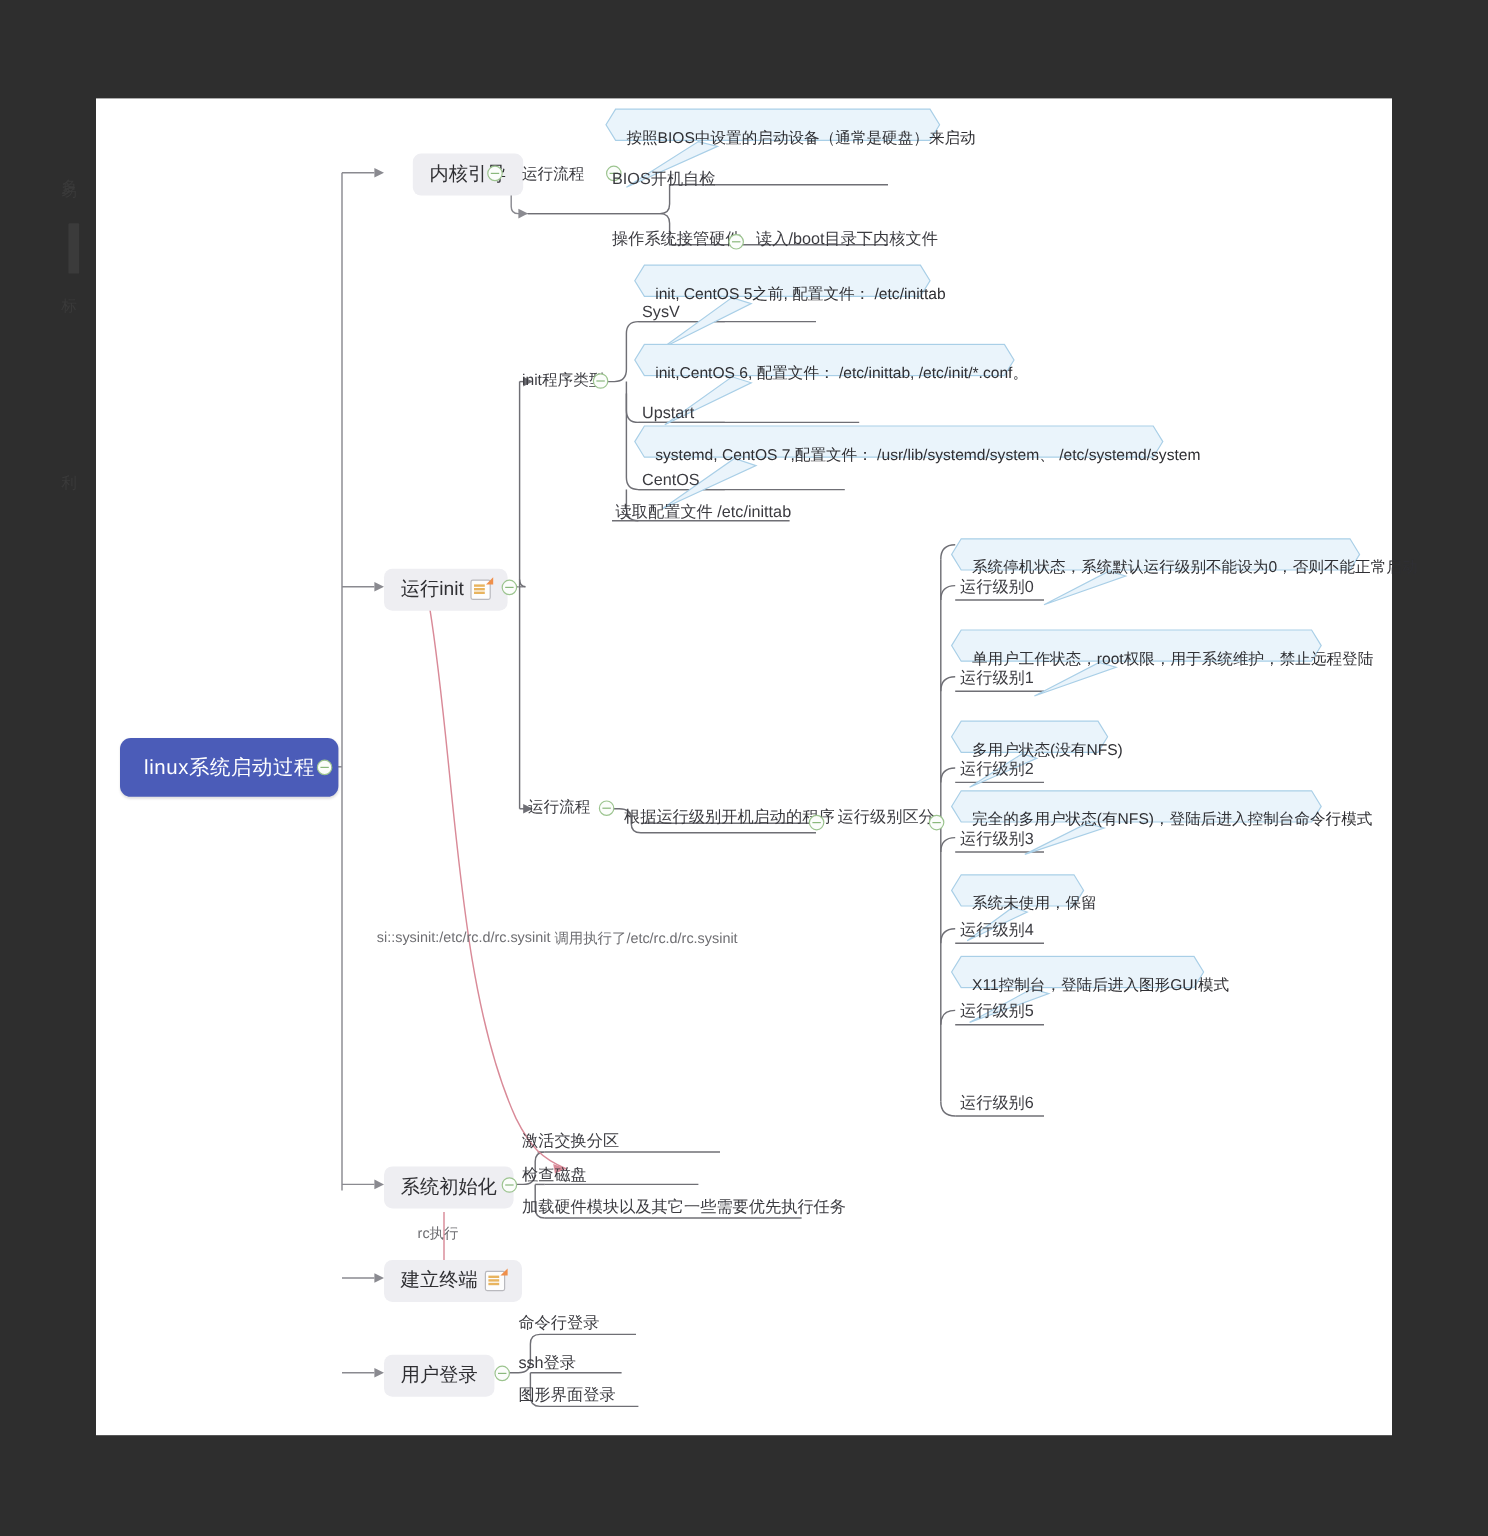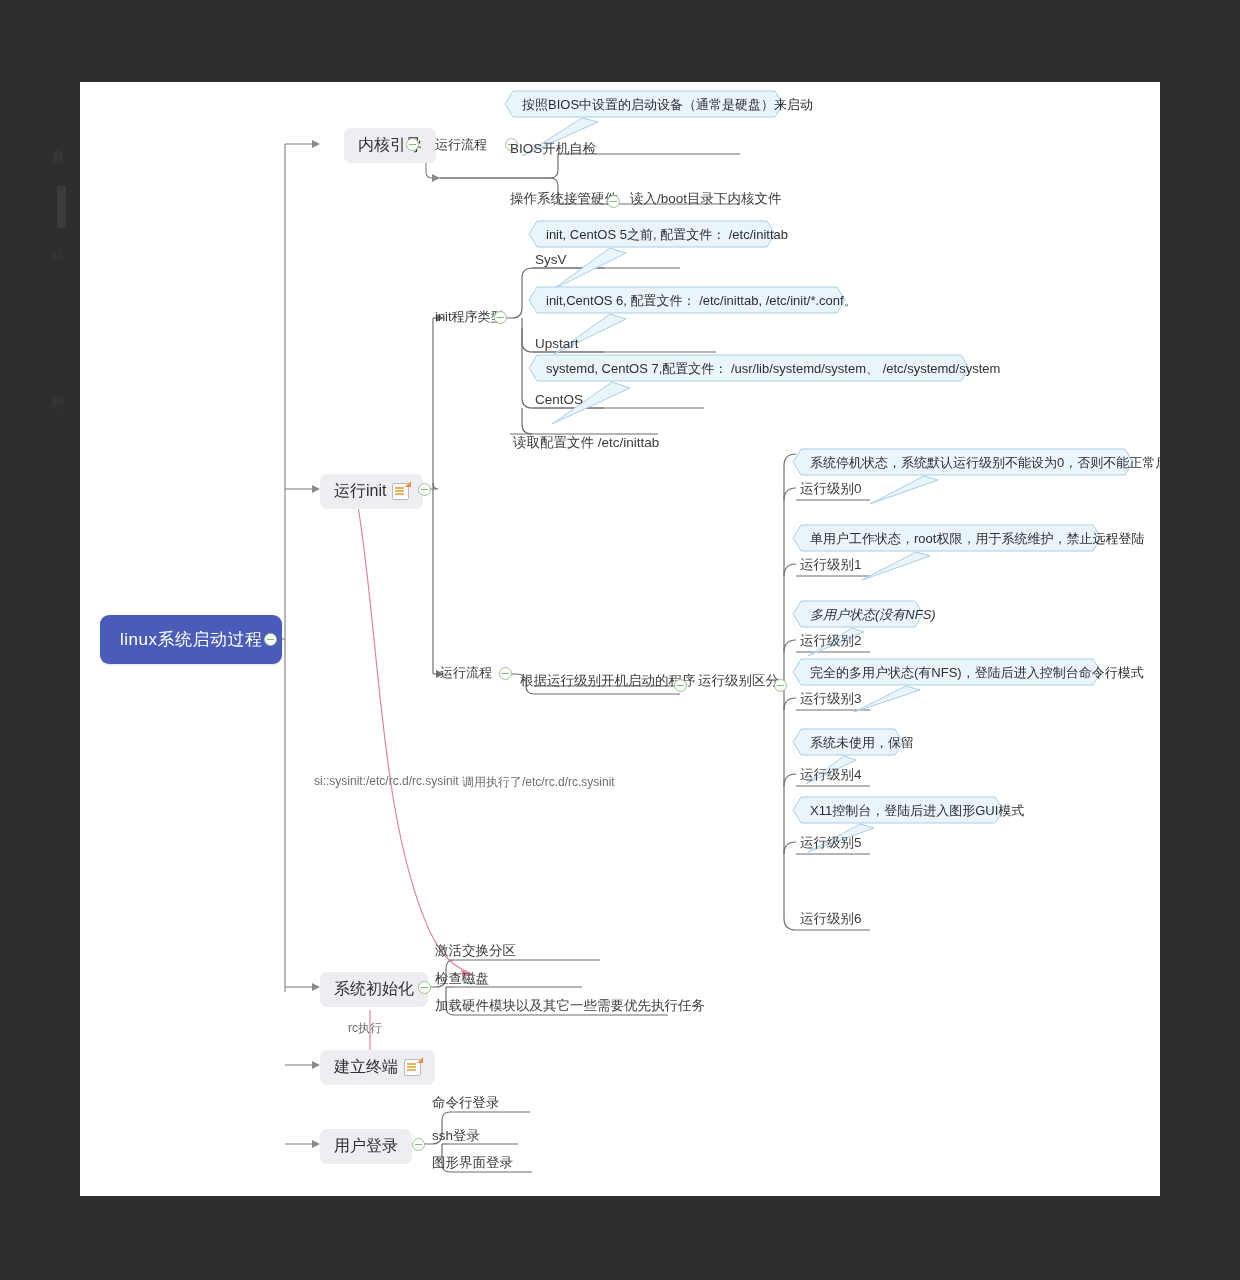--- a/index.html
+++ b/index.html
@@ -92,21 +92,21 @@
   }
   .toggle:before{
     content:"";position:absolute;left:2px;top:5px;
     width:7px;height:1.4px;background:#8ab87c;
   }
   
   .bubble-wrap{position:absolute;}
   .bubble-wrap svg{position:absolute;left:0;top:0;}
   .bubble-wrap .btext{
     position:relative;z-index:2;
-    display:block;padding:6px 18px;font-size:13px;color:#2f2f33;white-space:nowrap;
+    display:block;padding:16px 18px;font-size:13px;color:#2f2f33;white-space:nowrap;
   }
 </style>
 </head>
 <body>
 
 <div id="app">
 
   <div class="gutter-mark" id="wm1">多易</div>
   <div class="gutter-bar"></div>
   <div class="gutter-mark" id="wm2">标</div>
@@ -298,21 +298,21 @@
     <div class="bubble-wrap" style="left:712px;top:442px;">
       <svg width="310" height="28" viewBox="0 0 310 28" preserveAspectRatio="none">
         <polygon points="9,1 301,1 309,14 301,27 9,27 1,14" fill="#eaf4fb" stroke="#a9cfe7" stroke-width="1"></polygon>
       </svg>
       <svg width="110" height="32" viewBox="0 0 110 32" style="left:68px;top:26px;">
         <polygon points="2,30 56,2 70,6" fill="#eaf4fb" stroke="#a9cfe7" stroke-width="1"></polygon>
       </svg>
       <span class="btext">单用户工作状态，root权限，用于系统维护，禁止远程登陆</span>
     </div>
 
-    <div class="bubble-wrap" style="left:712px;top:518px;font-style:italic;">
+    <div class="bubble-wrap" style="left:712px;top:518px;">
       <svg width="132" height="28" viewBox="0 0 132 28" preserveAspectRatio="none">
         <polygon points="9,1 123,1 131,14 123,27 9,27 1,14" fill="#eaf4fb" stroke="#a9cfe7" stroke-width="1"></polygon>
       </svg>
       <svg width="80" height="32" viewBox="0 0 80 32" style="left:14px;top:26px;">
         <polygon points="2,30 46,2 58,6" fill="#eaf4fb" stroke="#a9cfe7" stroke-width="1"></polygon>
       </svg>
       <span class="btext">多用户状态(没有NFS)</span>
     </div>
 
     <div class="bubble-wrap" style="left:712px;top:576px;">
@@ -376,21 +376,21 @@
     <div class="toggle" style="left:414px;top:229px;"></div>
     <div class="node plain leaf" style="left:455px;top:170px;">
       <span>SysV</span>
     </div>
     <div class="node plain leaf" style="left:455px;top:254px;">
       <span>Upstart</span>
     </div>
     <div class="node plain leaf" style="left:455px;top:310px;">
       <span>CentOS</span>
     </div>
-    <div class="node plain leaf" style="left:433px;top:352px;">
+    <div class="node plain leaf" style="left:433px;top:336px;">
       <span>读取配置文件 /etc/inittab</span>
     </div>
 
     <div class="node chip" style="left:240px;top:392px;">
       <span>运行init</span>
       <span class="note-icon"></span>
     </div>
     <div class="toggle" style="left:338px;top:401px;"></div>
 
     <div class="node plain" style="left:360px;top:582px;">

